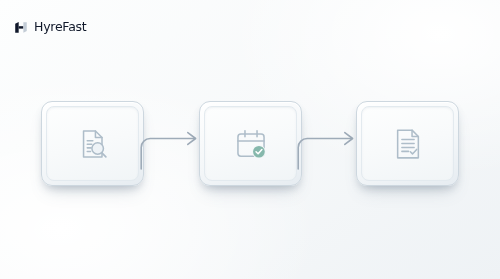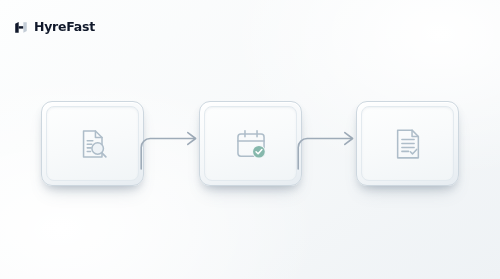--- a/index.html
+++ b/index.html
@@ -37,21 +37,21 @@
   }
   #brand .mark {
     width: 15px;
     height: 15px;
     display: block;
     line-height: 0;
   }
   #brand .wordmark {
     font-family: "DejaVu Sans", sans-serif;
     font-size: 12.5px;
-    font-weight: bold;
+    font-weight: normal;
     letter-spacing: -0.25px;
     color: #10182a;
     line-height: 1;
     white-space: nowrap;
     text-align: center;
   }
 
   
   #flow {
     position: absolute;

